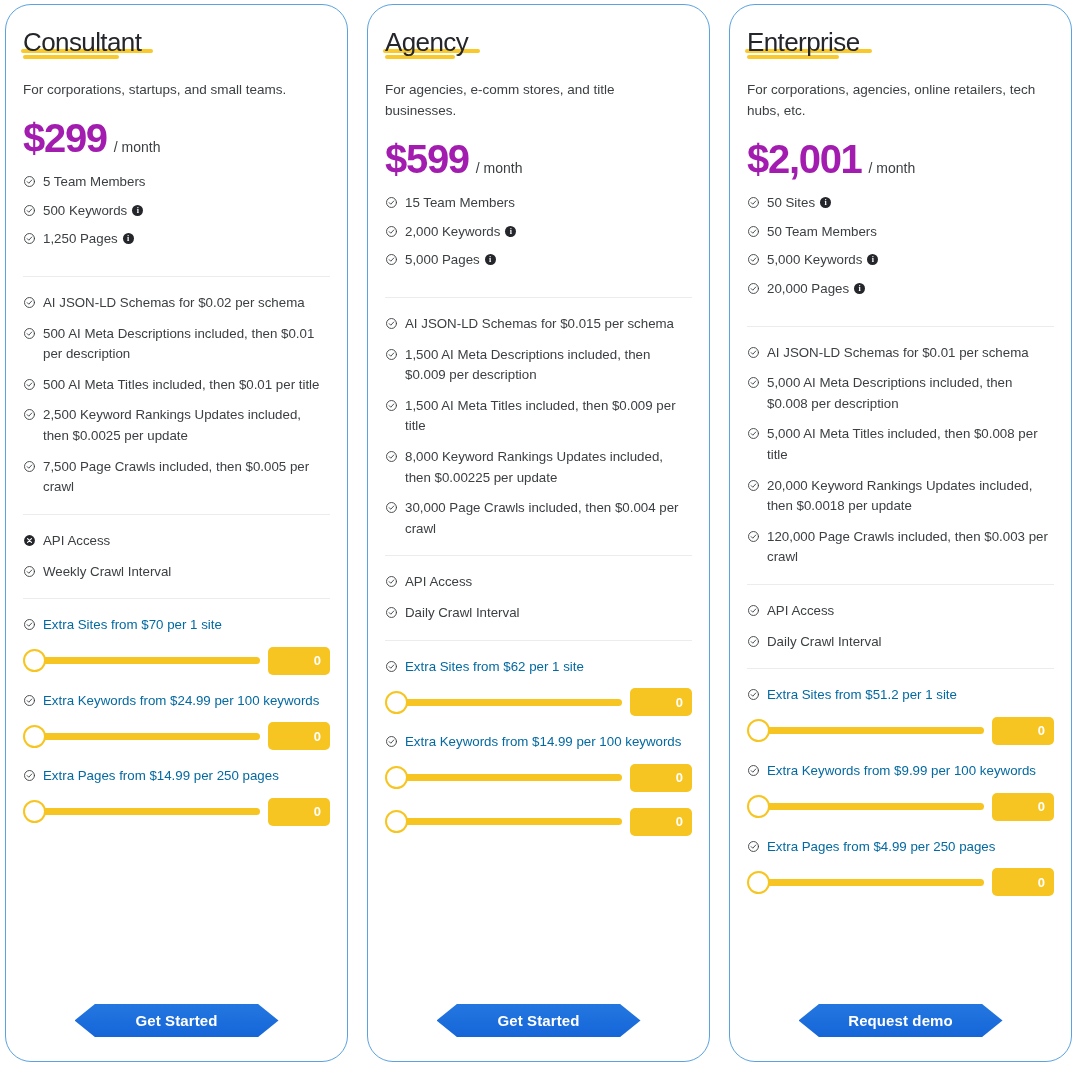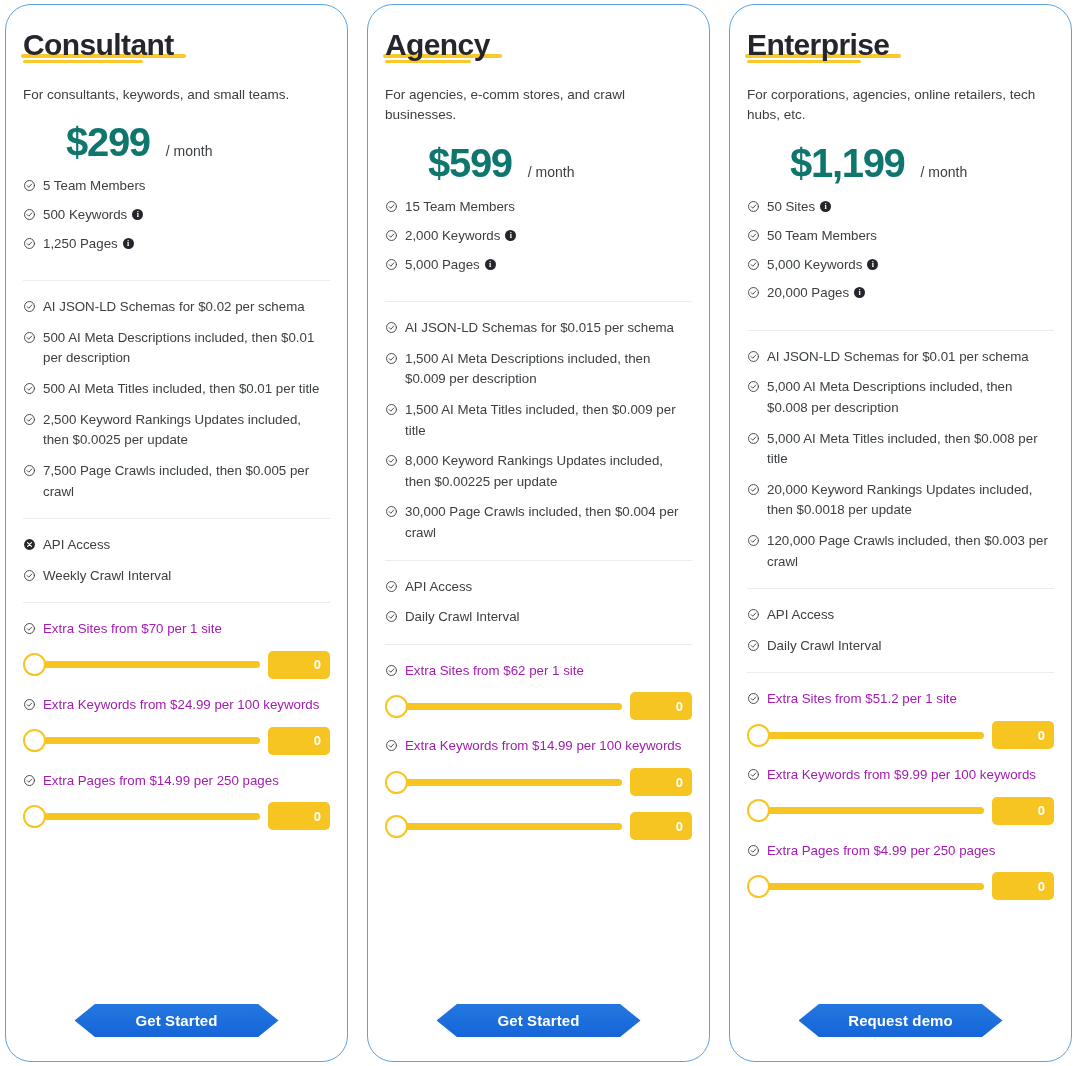--- a/index.html
+++ b/index.html
@@ -30,22 +30,22 @@
   }
 
   
   .plan-title-wrap {
     position: relative;
     display: inline-block;
     align-self: flex-start;
     margin-bottom: 24px;
   }
   .plan-title {
-    font-size: 30px;
-    font-weight: 700;
+    font-size: 26px;
+    font-weight: 400;
     letter-spacing: -0.6px;
     color: #24262b;
     line-height: 1.05;
     position: relative;
     z-index: 2;
     text-align: center;
   }
   .marker-underline {
     position: absolute;
     left: -2px;
@@ -80,28 +80,27 @@
 
   .price-row {
     display: flex;
     align-items: baseline;
     margin-bottom: 14px;
   }
   .price-amount {
     font-size: 40px;
     font-weight: 900;
     letter-spacing: -1.3px;
-    color: #0f766e;
+    color: #a21caf;
     line-height: 1;
-    margin-left: 43px;
   }
   .price-period {
     font-size: 14px;
     color: #3c4043;
-    margin-left: 16px;
+    margin-left: 7px;
     font-weight: 400;
   }
 
   
   .feature-group { padding: 0; }
   .feature-group.grp-quota { margin-bottom: 12px; }
   .feature-item {
     display: flex;
     align-items: flex-start;
     font-size: 13.3px;
@@ -144,21 +143,21 @@
     margin: 6px 0 16px 0;
   }
 
   
   .slider-block { margin-bottom: 12px; }
   .slider-label {
     display: flex;
     align-items: flex-start;
     font-size: 13.3px;
     line-height: 1.55;
-    color: #a21caf;
+    color: #0369a1;
     margin-bottom: 11px;
   }
   .slider-row {
     display: flex;
     align-items: center;
     gap: 8px;
     margin-bottom: 16px;
   }
   .slider-track-wrap {
     flex: 1 1 auto;
@@ -230,21 +229,21 @@
 
 <div class="pricing-grid" id="grid">
     <div class="plan-card">
       <div class="plan-title-wrap">
         <div class="plan-title">Consultant</div>
         <div class="marker-underline">
           <span class="ml1"></span>
           <span class="ml2"></span>
         </div>
       </div>
-      <div class="plan-desc">For consultants, keywords, and small teams.</div>
+      <div class="plan-desc">For corporations, startups, and small teams.</div>
       <div class="price-row">
         <span class="price-amount">$299</span>
         <span class="price-period">/ month</span>
       </div>
       <div class="feature-group grp-quota">
         <div class="feature-item">
           <span class="ic">
             <svg viewBox="0 0 24 24" fill="none" stroke="#3c4043" stroke-width="1.7" stroke-linecap="round" stroke-linejoin="round">
               <circle cx="12" cy="12" r="9.2"></circle>
               <path d="M7.8 12.3l2.9 2.9 5.5-6"></path>
@@ -402,21 +401,21 @@
       </div>
     </div>
     <div class="plan-card">
       <div class="plan-title-wrap">
         <div class="plan-title">Agency</div>
         <div class="marker-underline">
           <span class="ml1"></span>
           <span class="ml2"></span>
         </div>
       </div>
-      <div class="plan-desc">For agencies, e-comm stores, and crawl businesses.</div>
+      <div class="plan-desc">For agencies, e-comm stores, and title businesses.</div>
       <div class="price-row">
         <span class="price-amount">$599</span>
         <span class="price-period">/ month</span>
       </div>
       <div class="feature-group grp-quota">
         <div class="feature-item">
           <span class="ic">
             <svg viewBox="0 0 24 24" fill="none" stroke="#3c4043" stroke-width="1.7" stroke-linecap="round" stroke-linejoin="round">
               <circle cx="12" cy="12" r="9.2"></circle>
               <path d="M7.8 12.3l2.9 2.9 5.5-6"></path>
@@ -567,21 +566,21 @@
     <div class="plan-card">
       <div class="plan-title-wrap">
         <div class="plan-title">Enterprise</div>
         <div class="marker-underline">
           <span class="ml1"></span>
           <span class="ml2"></span>
         </div>
       </div>
       <div class="plan-desc">For corporations, agencies, online retailers, tech hubs, etc.</div>
       <div class="price-row">
-        <span class="price-amount">$1,199</span>
+        <span class="price-amount">$2,001</span>
         <span class="price-period">/ month</span>
       </div>
       <div class="feature-group grp-quota">
         <div class="feature-item">
           <span class="ic">
             <svg viewBox="0 0 24 24" fill="none" stroke="#3c4043" stroke-width="1.7" stroke-linecap="round" stroke-linejoin="round">
               <circle cx="12" cy="12" r="9.2"></circle>
               <path d="M7.8 12.3l2.9 2.9 5.5-6"></path>
             </svg>
           </span>

